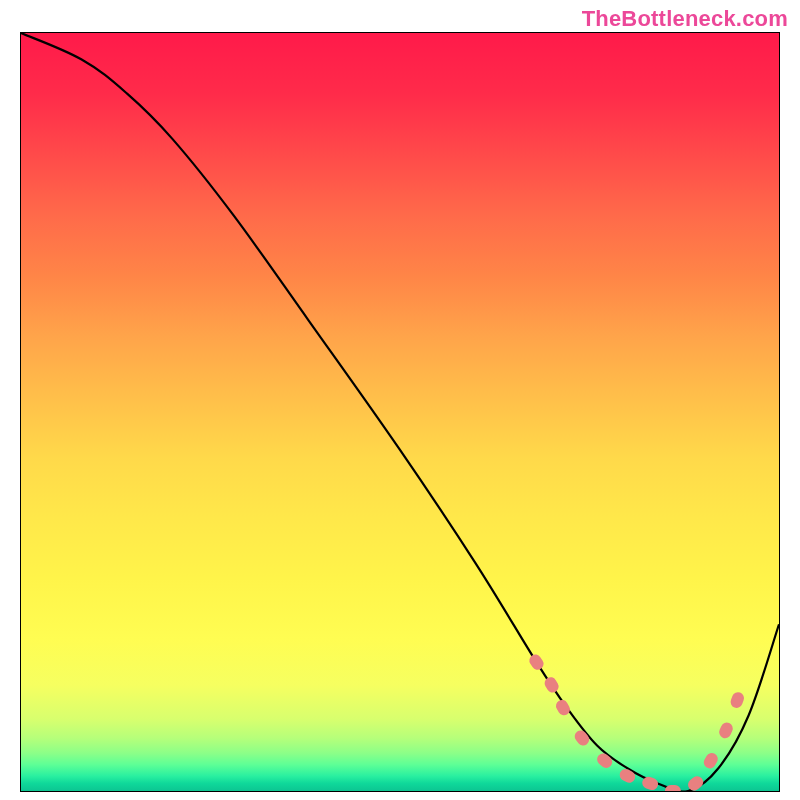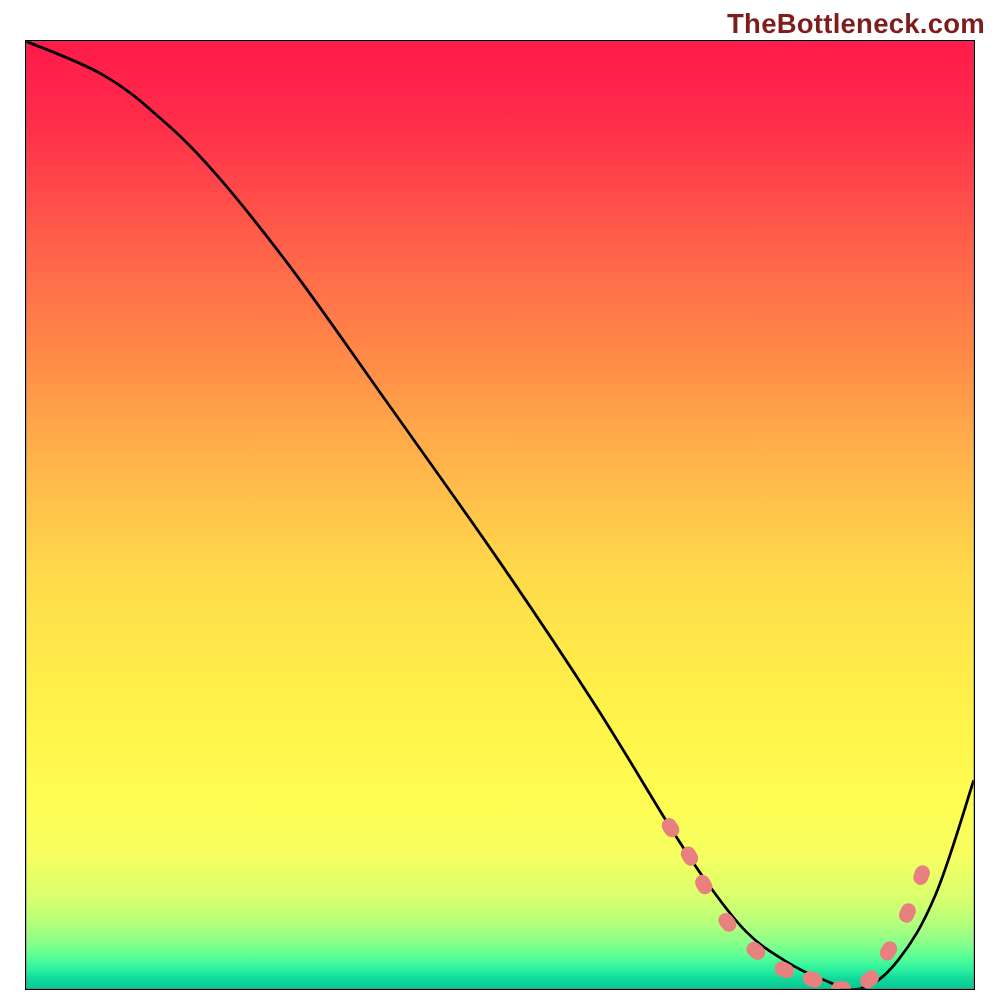--- a/index.html
+++ b/index.html
@@ -10,21 +10,21 @@
     height: 800px;
     background: #ffffff;
   }
   .watermark {
     position: absolute;
     top: 6px;
     right: 12px;
     font-family: Arial, sans-serif;
     font-size: 22px;
     font-weight: 600;
-    color: #7f1d1d;
+    color: #ec4899;
     letter-spacing: 0.2px;
     z-index: 5;
   }
   .plot-area {
     position: absolute;
     left: 20px;
     top: 32px;
     width: 760px;
     height: 760px;
     border: 1px solid #000;

